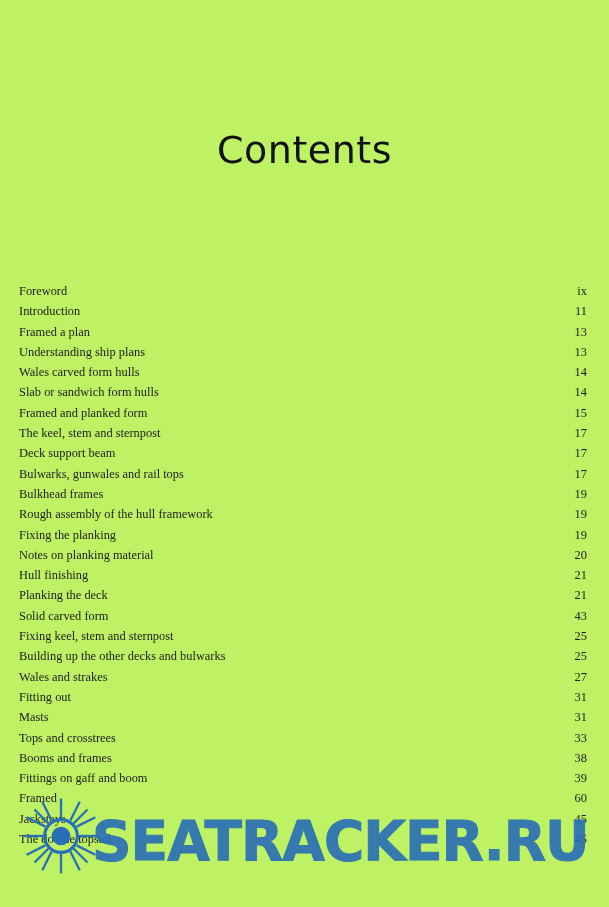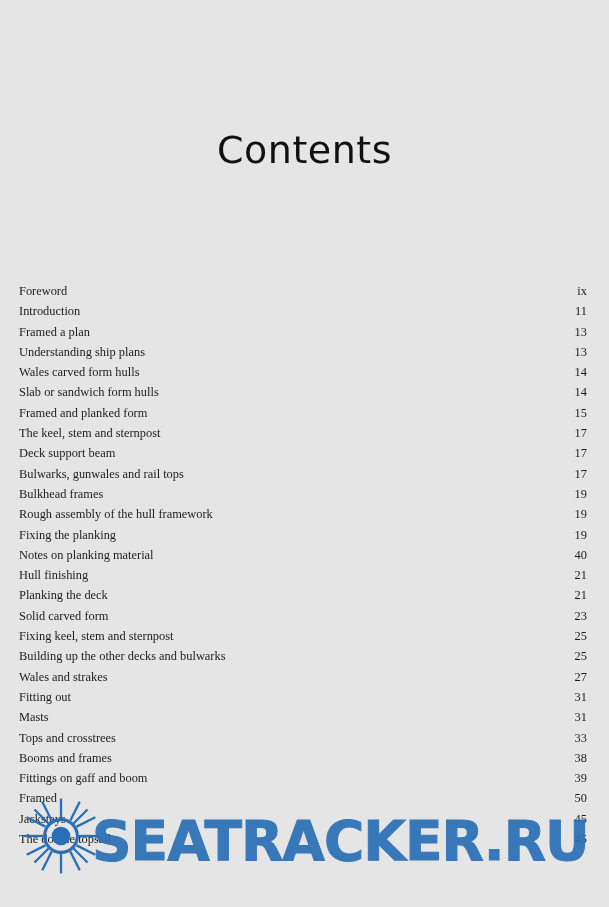--- a/index.html
+++ b/index.html
@@ -11,21 +11,21 @@
     height: 907px;
     background: #ffffff;
     font-family: "Liberation Serif", serif;
     color: #1a1a1a;
     position: relative;
     overflow: hidden;
   }
   .page {
     position: absolute;
     inset: 0;
-    background: #e5e5e5;
+    background: #bef264;
   }
   .page-title {
     position: absolute;
     top: 128px;
     left: 0;
     right: 0;
     text-align: center;
     font-family: "DejaVu Sans", sans-serif;
     font-weight: 400;
     font-size: 38px;
@@ -141,33 +141,33 @@
       <div class="toc-row">
         <span class="toc-entry">Rough assembly of the hull framework</span>
         <span class="toc-page">19</span>
       </div>
       <div class="toc-row">
         <span class="toc-entry">Fixing the planking</span>
         <span class="toc-page">19</span>
       </div>
       <div class="toc-row">
         <span class="toc-entry">Notes on planking material</span>
-        <span class="toc-page">40</span>
+        <span class="toc-page">20</span>
       </div>
       <div class="toc-row">
         <span class="toc-entry">Hull finishing</span>
         <span class="toc-page">21</span>
       </div>
       <div class="toc-row">
         <span class="toc-entry">Planking the deck</span>
         <span class="toc-page">21</span>
       </div>
       <div class="toc-row">
         <span class="toc-entry">Solid carved form</span>
-        <span class="toc-page">23</span>
+        <span class="toc-page">43</span>
       </div>
       <div class="toc-row">
         <span class="toc-entry">Fixing keel, stem and sternpost</span>
         <span class="toc-page">25</span>
       </div>
       <div class="toc-row">
         <span class="toc-entry">Building up the other decks and bulwarks</span>
         <span class="toc-page">25</span>
       </div>
       <div class="toc-row">
@@ -189,21 +189,21 @@
       <div class="toc-row">
         <span class="toc-entry">Booms and frames</span>
         <span class="toc-page">38</span>
       </div>
       <div class="toc-row">
         <span class="toc-entry">Fittings on gaff and boom</span>
         <span class="toc-page">39</span>
       </div>
       <div class="toc-row">
         <span class="toc-entry">Framed</span>
-        <span class="toc-page">50</span>
+        <span class="toc-page">60</span>
       </div>
       <div class="toc-row">
         <span class="toc-entry">Jackstays</span>
         <span class="toc-page">45</span>
       </div>
       <div class="toc-row">
         <span class="toc-entry">The double topsail</span>
         <span class="toc-page">45</span>
       </div>
     </div>

